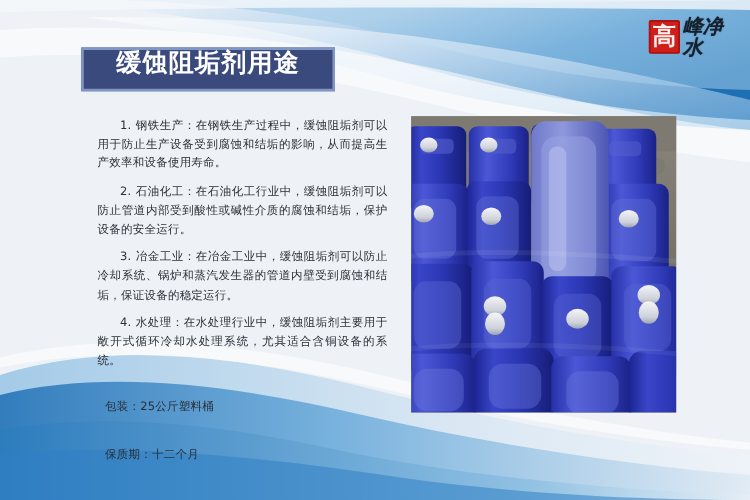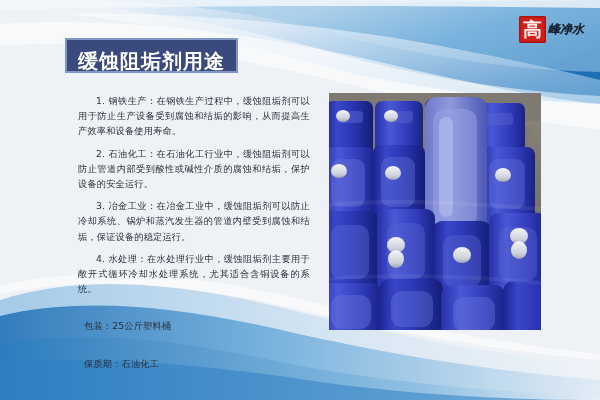--- a/index.html
+++ b/index.html
@@ -57,41 +57,41 @@
   }
   #logo .seal span {
     color: #fdf1ef;
     font-size: 19px;
     line-height: 19px;
     font-weight: bold;
     font-family: "DejaVu Serif", "Liberation Serif", serif;
   }
   #logo .wordmark {
     color: #14202c;
-    font-size: 12px;
+    font-size: 16px;
     line-height: 17px;
     font-weight: bold;
     letter-spacing: 0px;
     font-family: "DejaVu Serif", "Liberation Serif", serif;
     text-shadow: 0 0 1px rgba(20,32,44,.5);
     font-style: italic;
   }
 
   
   #title-banner {
     position: absolute;
     left: 65px;
     top: 38px;
-    width: 173px;
+    width: 203px;
     height: 35px;
     background: #3b4a7d;
     border: 2px solid #8097c4;
     box-sizing: border-box;
     display: flex;
-    align-items: flex-end;
+    align-items: flex-start;
     justify-content: center;
   }
   #title-banner .title-text {
     color: #ffffff;
     font-size: 20px;
     line-height: 20px;
     font-weight: bold;
     letter-spacing: 1px;
     white-space: nowrap;
     font-family: "DejaVu Sans", "Liberation Sans", sans-serif;
@@ -200,21 +200,21 @@
   <div id="title-banner">
     <div class="title-text">缓蚀阻垢剂用途</div>
   </div>
 
   <div id="body-copy">
     <p>1. 钢铁生产：在钢铁生产过程中，缓蚀阻垢剂可以用于防止生产设备受到腐蚀和结垢的影响，从而提高生产效率和设备使用寿命。</p>
     <p>2. 石油化工：在石油化工行业中，缓蚀阻垢剂可以防止管道内部受到酸性或碱性介质的腐蚀和结垢，保护设备的安全运行。</p>
     <p>3. 冶金工业：在冶金工业中，缓蚀阻垢剂可以防止冷却系统、锅炉和蒸汽发生器的管道内壁受到腐蚀和结垢，保证设备的稳定运行。</p>
     <p>4. 水处理：在水处理行业中，缓蚀阻垢剂主要用于敞开式循环冷却水处理系统，尤其适合含铜设备的系统。</p>
     <p class="meta">包装：25公斤塑料桶</p>
-    <p class="meta">保质期：石油化工</p>
+    <p class="meta">保质期：十二个月</p>
   </div>
 
   <div id="product-photo">
     <svg viewBox="0 0 212 237" xmlns="http://www.w3.org/2000/svg">
       <defs>
         <linearGradient id="canA" x1="0" y1="0" x2="1" y2="0">
           <stop offset="0%" stop-color="#1b2490"></stop>
           <stop offset="25%" stop-color="#3a46c9"></stop>
           <stop offset="55%" stop-color="#2b37b5"></stop>
           <stop offset="100%" stop-color="#151d77"></stop>

